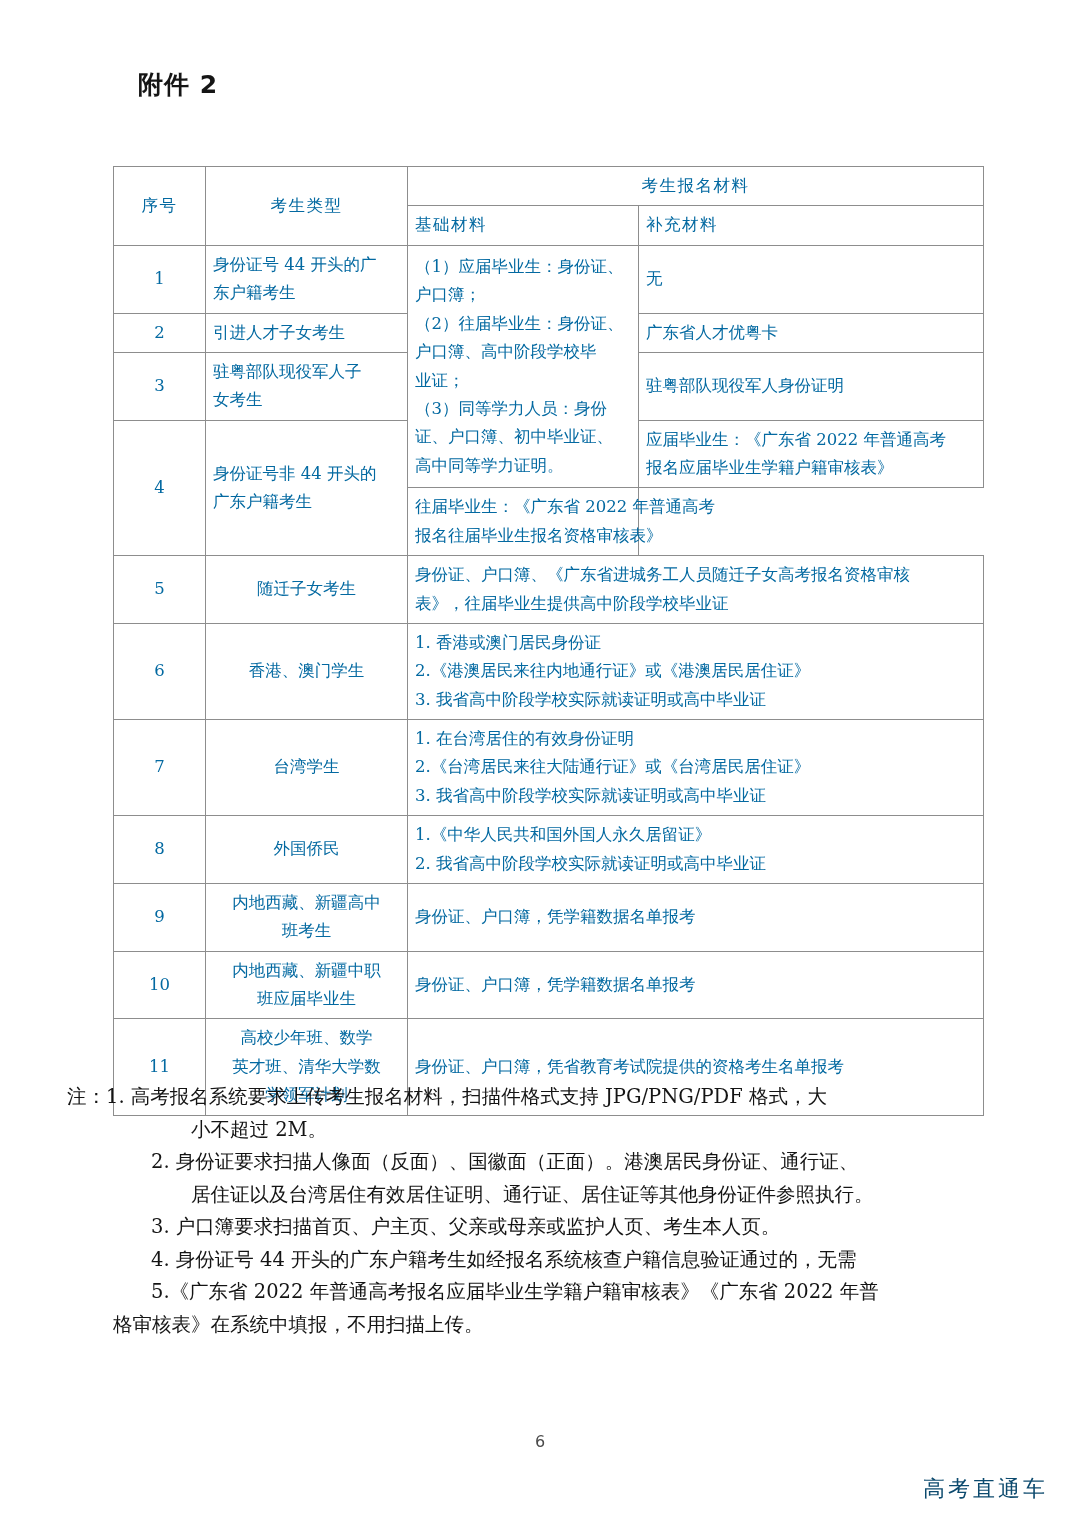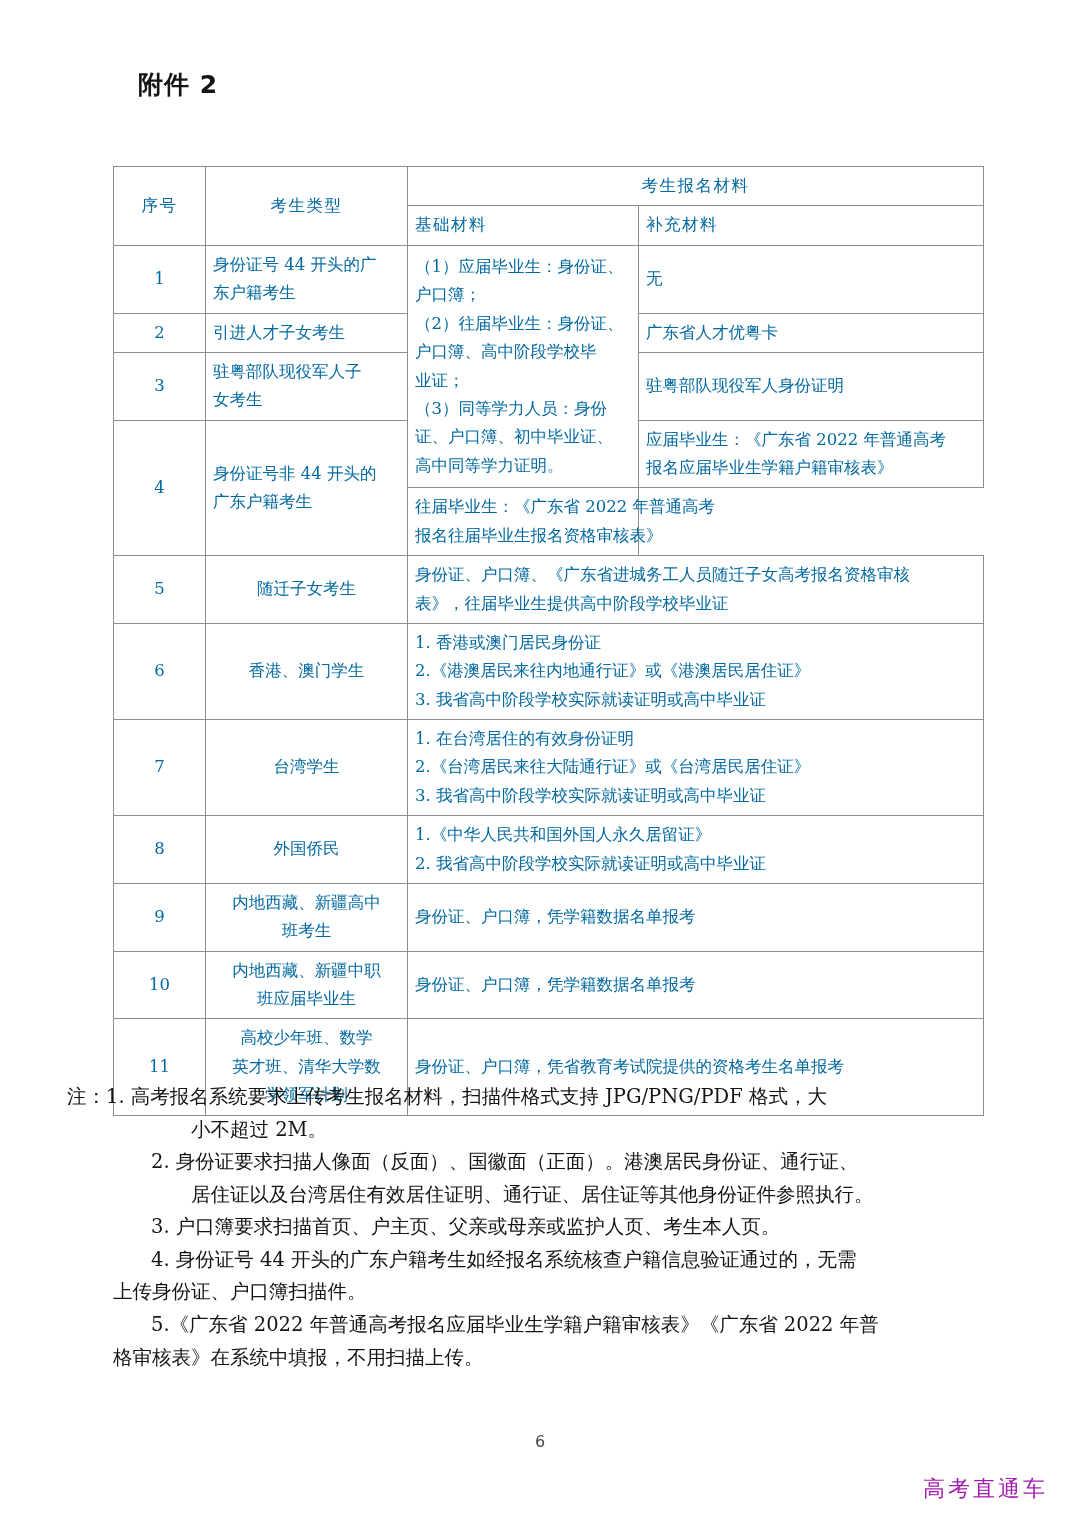--- a/index.html
+++ b/index.html
@@ -117,21 +117,21 @@
     text-align: center;
     font-size: 16px;
     color: #4a4a4a;
     font-family: "DejaVu Sans", "Liberation Sans", sans-serif;
   }
   .watermark {
     position: absolute;
     right: 32px;
     top: 1474px;
     font-size: 22px;
-    color: #a21caf;
+    color: #0c4a6e;
     letter-spacing: 3px;
     font-family: "DejaVu Sans", "Liberation Sans", sans-serif;
   }
 </style>
 </head>
 <body>
 
 <div class="page">
 
   <div class="attachment-label">附件 2</div>
@@ -309,21 +309,20 @@
       <span>注：</span><span>1. 高考报名系统要求上传考生报名材料，扫描件格式支持 JPG/PNG/PDF 格式，大</span>
     </div>
     <div class="note-row" style="padding-left:78px;">小不超过 2M。</div>
 
     <div class="note-row" style="padding-left:78px; text-indent:-40px;">2. 身份证要求扫描人像面（反面）、国徽面（正面）。港澳居民身份证、通行证、</div>
     <div class="note-row" style="padding-left:78px;">居住证以及台湾居住有效居住证明、通行证、居住证等其他身份证件参照执行。</div>
 
     <div class="note-row" style="padding-left:78px; text-indent:-40px;">3. 户口簿要求扫描首页、户主页、父亲或母亲或监护人页、考生本人页。</div>
 
     <div class="note-row" style="text-indent:38px;">4. 身份证号 44 开头的广东户籍考生如经报名系统核查户籍信息验证通过的，无需</div>
-    <div class="note-row">上传身份证、户口簿扫描件。</div>
 
     <div class="note-row" style="text-indent:38px;">5.《广东省 2022 年普通高考报名应届毕业生学籍户籍审核表》《广东省 2022 年普</div>
     <div class="note-row">格审核表》在系统中填报，不用扫描上传。</div>
   </div>
 
   <div class="page-num">6</div>
   <div class="watermark">高考直通车</div>
 
 </div>
 

